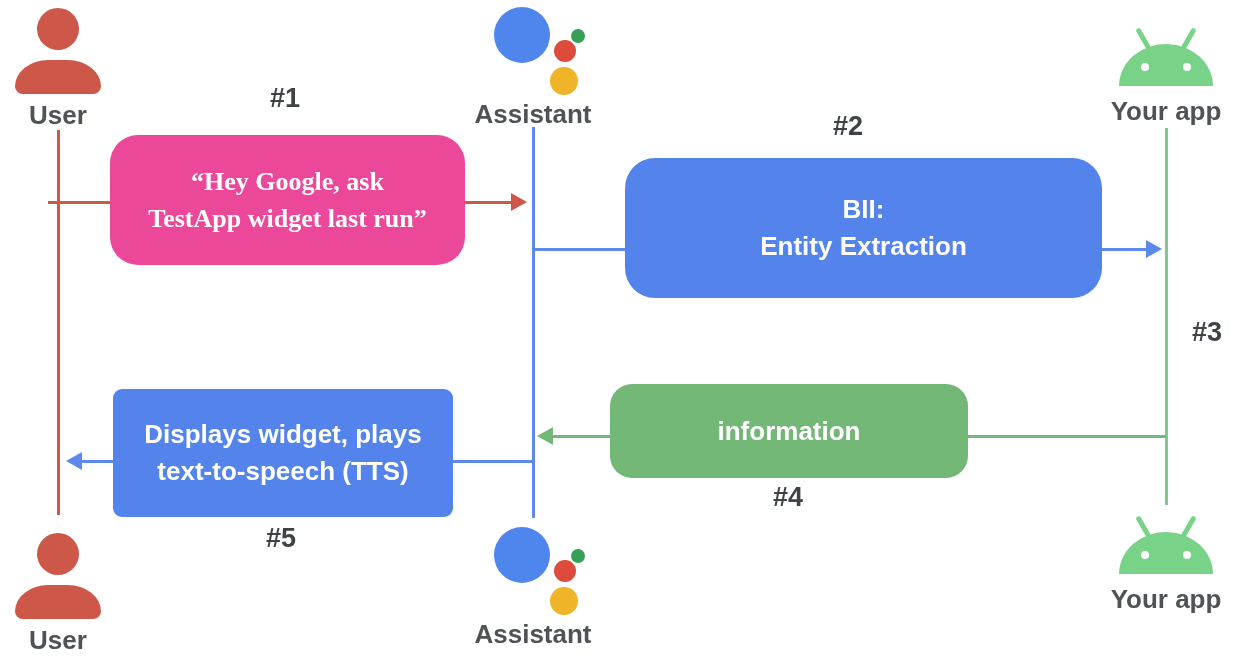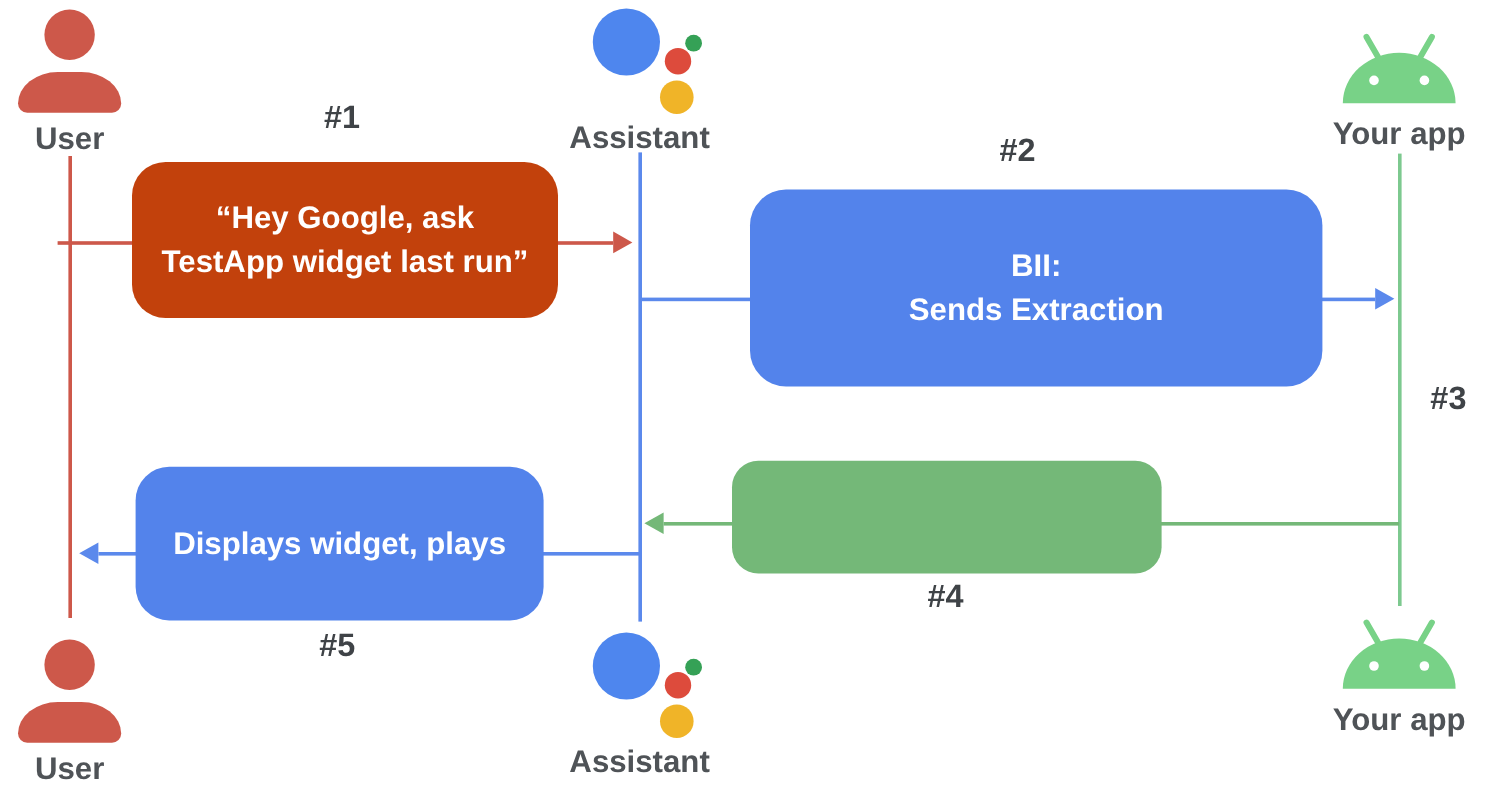--- a/index.html
+++ b/index.html
@@ -22,21 +22,21 @@
   .head-l{position:absolute;width:0;height:0;border-top:9px solid transparent;border-bottom:9px solid transparent;}
   .head-r.red{border-left:16px solid #cd584a;}
   .head-r.blue{border-left:16px solid #5b89ec;}
   .head-l.blue{border-right:16px solid #5b89ec;}
   .head-l.green{border-right:16px solid #74b878;}
   
   .box{
     position:absolute;display:flex;flex-direction:column;justify-content:center;align-items:center;
     color:#ffffff;font-size:26px;line-height:37px;text-align:center;white-space:nowrap;z-index:3;
   }
-  .box-red{background:#c2410c;border-radius:28px;}
+  .box-red{background:#ec4899;border-radius:28px;font-family:Liberation Serif, serif;}
   .box-blue{background:#5383eb;border-radius:30px;}
   .box-green{background:#74b878;border-radius:22px;line-height:35px;}
   
   .step{
     position:absolute;transform:translate(-50%,-50%);
     font-size:27px;color:#3f4347;z-index:3;
   }
   
   .actor{position:absolute;z-index:3;}
   .actor-label{font-size:26px;color:#4f5357;text-align:center;white-space:nowrap;}
@@ -83,30 +83,32 @@
   <div class="head-l green z2" style="left:537px;top:427px;"></div>
 
   <div class="hline hline-blue z2" style="left:82px;top:460px;width:451px;"></div>
   <div class="head-l blue z2" style="left:66px;top:452px;"></div>
 
   <div class="box box-red" style="left:110px;top:135px;width:355px;height:130px;">
     <div>“Hey Google, ask</div>
     <div>TestApp widget last run”</div>
   </div>
 
-  <div class="box box-blue" style="left:625px;top:158px;width:477px;height:164px;">
+  <div class="box box-blue" style="left:625px;top:158px;width:477px;height:140px;">
     <div>BII:</div>
-    <div>Sends Extraction</div>
+    <div>Entity Extraction</div>
   </div>
 
   <div class="box box-green" style="left:610px;top:384px;width:358px;height:94px;">
+    <div>information</div>
   </div>
 
-  <div class="box box-blue" style="left:113px;top:389px;width:340px;height:128px;border-radius:28px;">
+  <div class="box box-blue" style="left:113px;top:389px;width:340px;height:128px;border-radius:9px;">
     <div>Displays widget, plays</div>
+    <div>text-to-speech (TTS)</div>
   </div>
 
   <div class="step" style="left:285px;top:98px;">#1</div>
   <div class="step" style="left:848px;top:126px;">#2</div>
   <div class="step" style="left:1207px;top:332px;">#3</div>
   <div class="step" style="left:788px;top:497px;">#4</div>
   <div class="step" style="left:281px;top:538px;">#5</div>
 
   <div class="actor" style="left:8px;top:8px;width:100px;">
     <div class="person">

